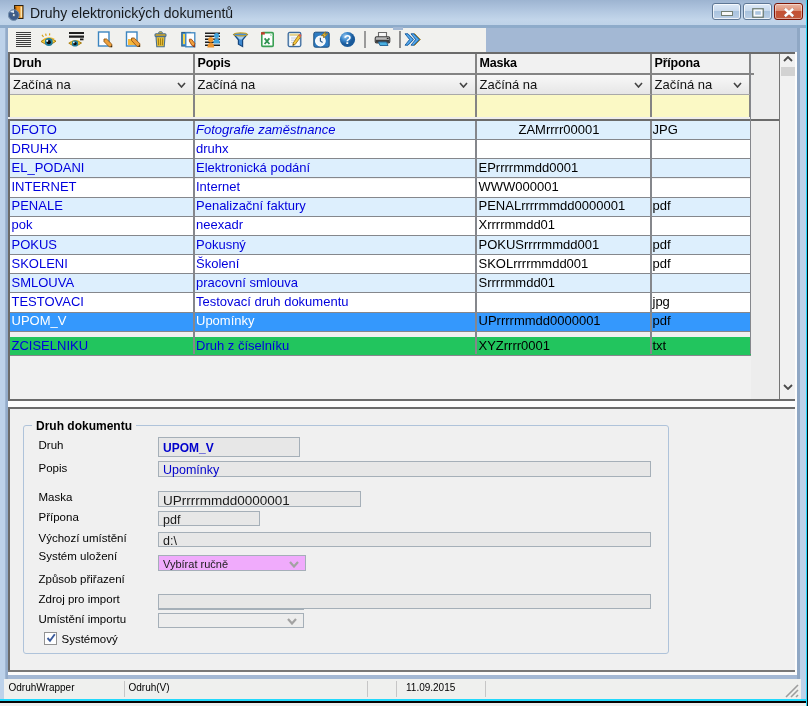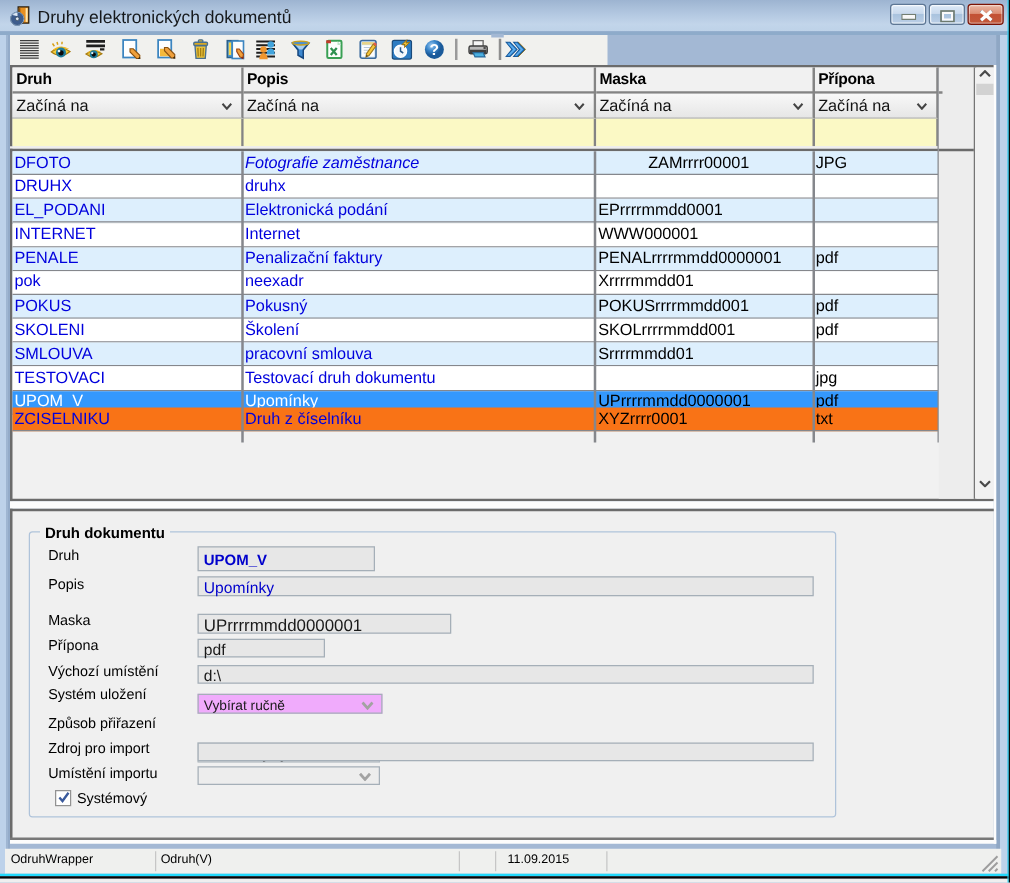--- a/index.html
+++ b/index.html
@@ -275,21 +275,21 @@
         <span class="c" style="left:0;width:182.5px;">TESTOVACI</span>
         <span class="c" style="left:184.5px;width:279px;">Testovací druh dokumentu</span>
         <span class="c bk" style="left:641px;width:101px;">jpg</span>
       </div>
     <div class="abs row sel" style="top:260.6px;">
         <span class="c" style="left:0;width:182.5px;">UPOM_V</span>
         <span class="c" style="left:184.5px;width:279px;">Upomínky</span>
         <span class="c bk" style="left:467px;width:174.5px;">UPrrrrmmdd0000001</span>
         <span class="c bk" style="left:641px;width:101px;">pdf</span>
       </div>
-    <div class="abs row" style="top:274px;background:#f97316;">
+    <div class="abs row" style="top:285px;background:#22c55e;">
         <span class="c" style="left:0;width:182.5px;">ZCISELNIKU</span>
         <span class="c" style="left:184.5px;width:242px;">Druh z číselníku</span>
         <span class="c bk" style="left:467px;width:174.5px;">XYZrrrr0001</span>
         <span class="c bk" style="left:641px;width:101px;">txt</span>
       </div>
     <div class="abs vline" style="left:184.5px;top:69px;height:233px;"></div>
     <div class="abs vline" style="left:466.5px;top:69px;height:233px;"></div>
     <div class="abs vline" style="left:641.5px;top:69px;height:233px;"></div>
     <div class="abs vline" style="left:742px;top:2px;height:300px;"></div>
     <div class="abs" style="left:743px;top:2px;width:28px;height:345px;background:#ededed;"></div>

